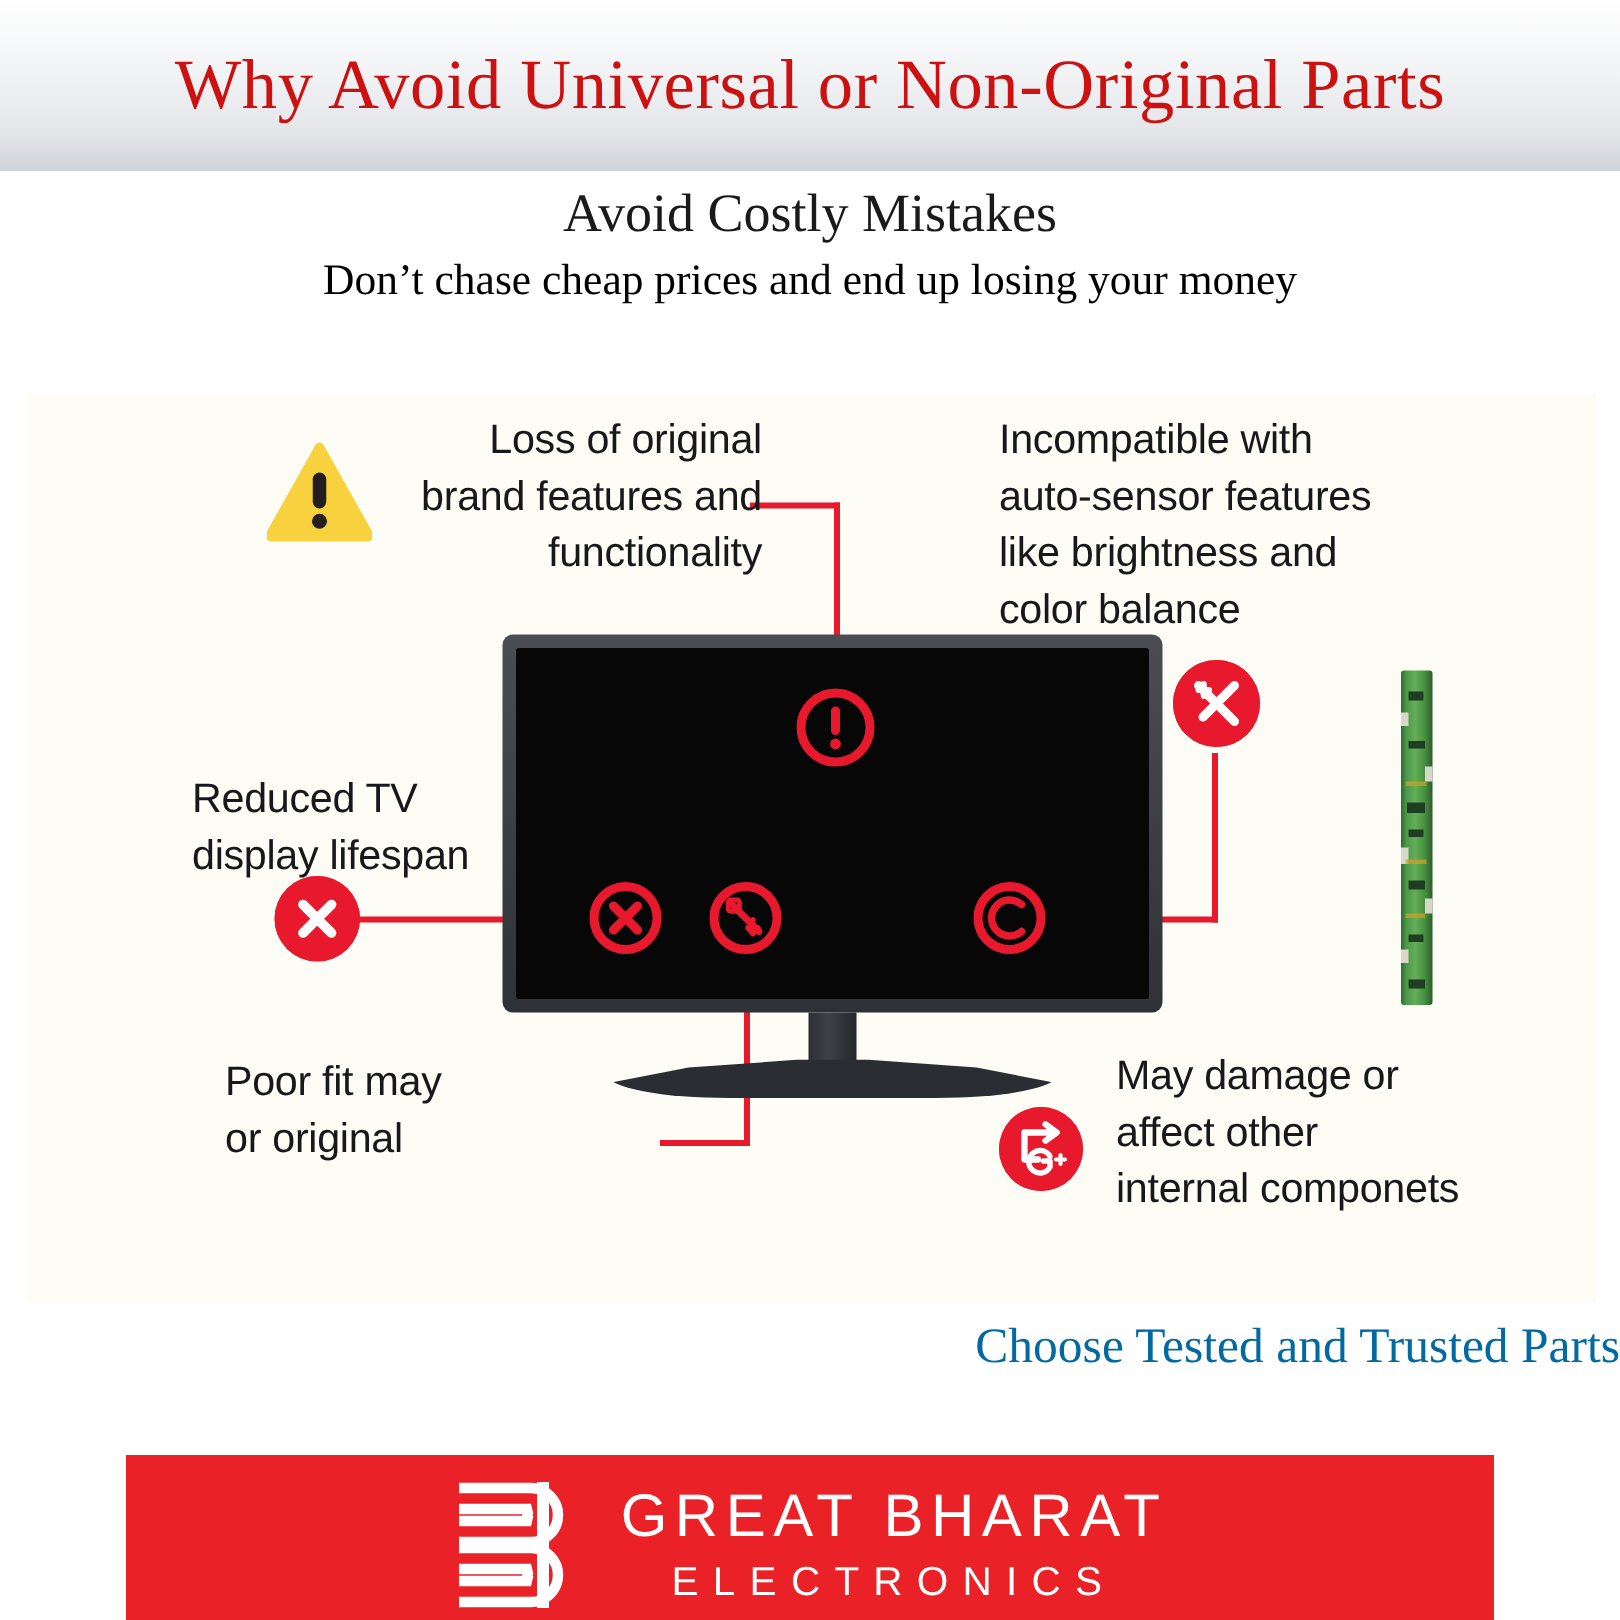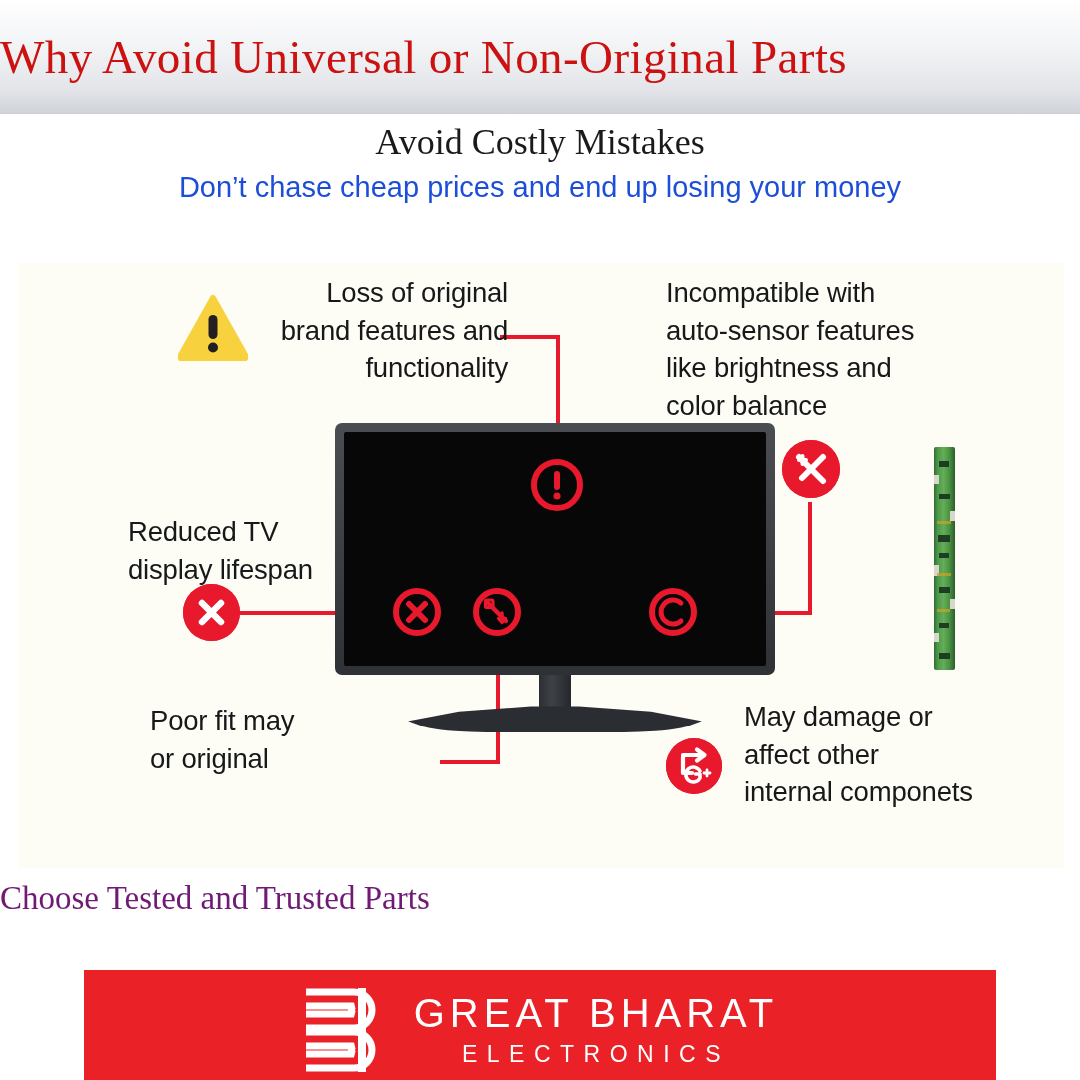--- a/index.html
+++ b/index.html
@@ -8,40 +8,40 @@
     font-family:"Liberation Sans", sans-serif;
     background:#ffffff;
     position:relative;
     overflow:hidden;
   }
 
   
   .header-band{
     position:absolute; left:0; top:0; width:1080px; height:114px;
     background:linear-gradient(180deg,#ffffff 0%,#f2f3f5 42%,#e3e5e9 78%,#cfd2d8 100%);
-    display:flex; align-items:center; 
+    display:flex; align-items:center; justify-content:center;
   }
   .header-title{
     font-family:"Liberation Serif", serif;
     font-size:47px; color:#cc1111; letter-spacing:.4px;
     white-space:nowrap;
   }
 
   
   .subtitle-wrap{
     position:absolute; left:0; top:120px; width:1080px;
     text-align:center;
   }
   .sub-main{
     font-family:"Liberation Serif", serif;
     font-size:36px; color:#1a1a1a; line-height:1.25;
   }
   .sub-note{
-    font-family:Liberation Sans, sans-serif;
-    font-size:29px; color:#1d4ed8; margin-top:6px;
+    font-family:Liberation Serif, serif;
+    font-size:29px; color:#000000; margin-top:6px;
   }
 
   
   .panel{
     position:absolute; left:18px; top:263px; width:1046px; height:605px;
     background:#fdfcf5;
   }
 
   
   .callout{
@@ -96,35 +96,35 @@
 
   
   .badge{
     position:absolute; border-radius:50%;
     display:flex; align-items:center; justify-content:center;
   }
   .badge-solid{ background:#e8192c; }
 
   
   .footer-title{
-    position:absolute; left:0; top:880px; width:1080px; text-align:left;
-    font-family:"Liberation Serif", serif; font-size:33px; color:#701a75;
+    position:absolute; left:0; top:880px; width:1080px; text-align:right;
+    font-family:"Liberation Serif", serif; font-size:33px; color:#0369a1;
   }
   .brand-band{
     position:absolute; left:84px; top:940px; width:912px; height:120px;
     background:#ea2127; display:flex; align-items:center; justify-content:center;margin-top:30px;
   }
   .brand-inner{ display:flex; align-items:center; gap:26px; }
   .brand-text{ display:flex; flex-direction:column; }
   .brand-name{
     font-family:"Liberation Sans", sans-serif; font-size:40px; font-weight:400;
     color:#ffffff; letter-spacing:5px; line-height:1.05;
   }
   .brand-sub{
-    font-family:"Liberation Sans", sans-serif; font-size:23px; font-weight:400;
+    font-family:"Liberation Sans", sans-serif; font-size:27px; font-weight:400;
     color:#ffffff; letter-spacing:9.5px; text-align:center; margin-top:7px;
   }
 </style>
 </head>
 <body>
 
 <div class="header-band">
   <div class="header-title">Why Avoid Universal or Non-Original Parts</div>
 </div>
 

